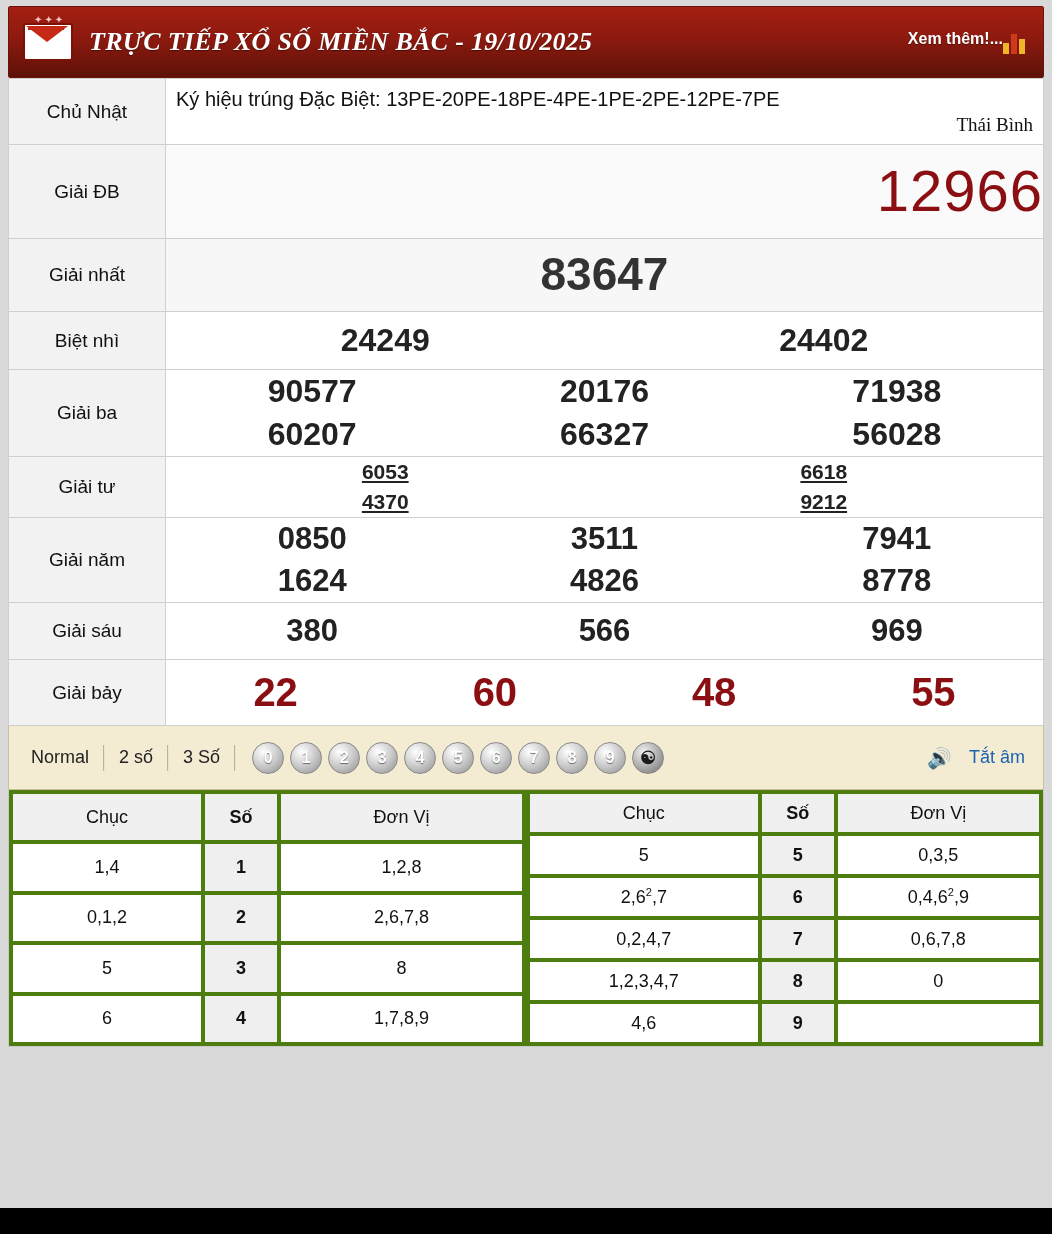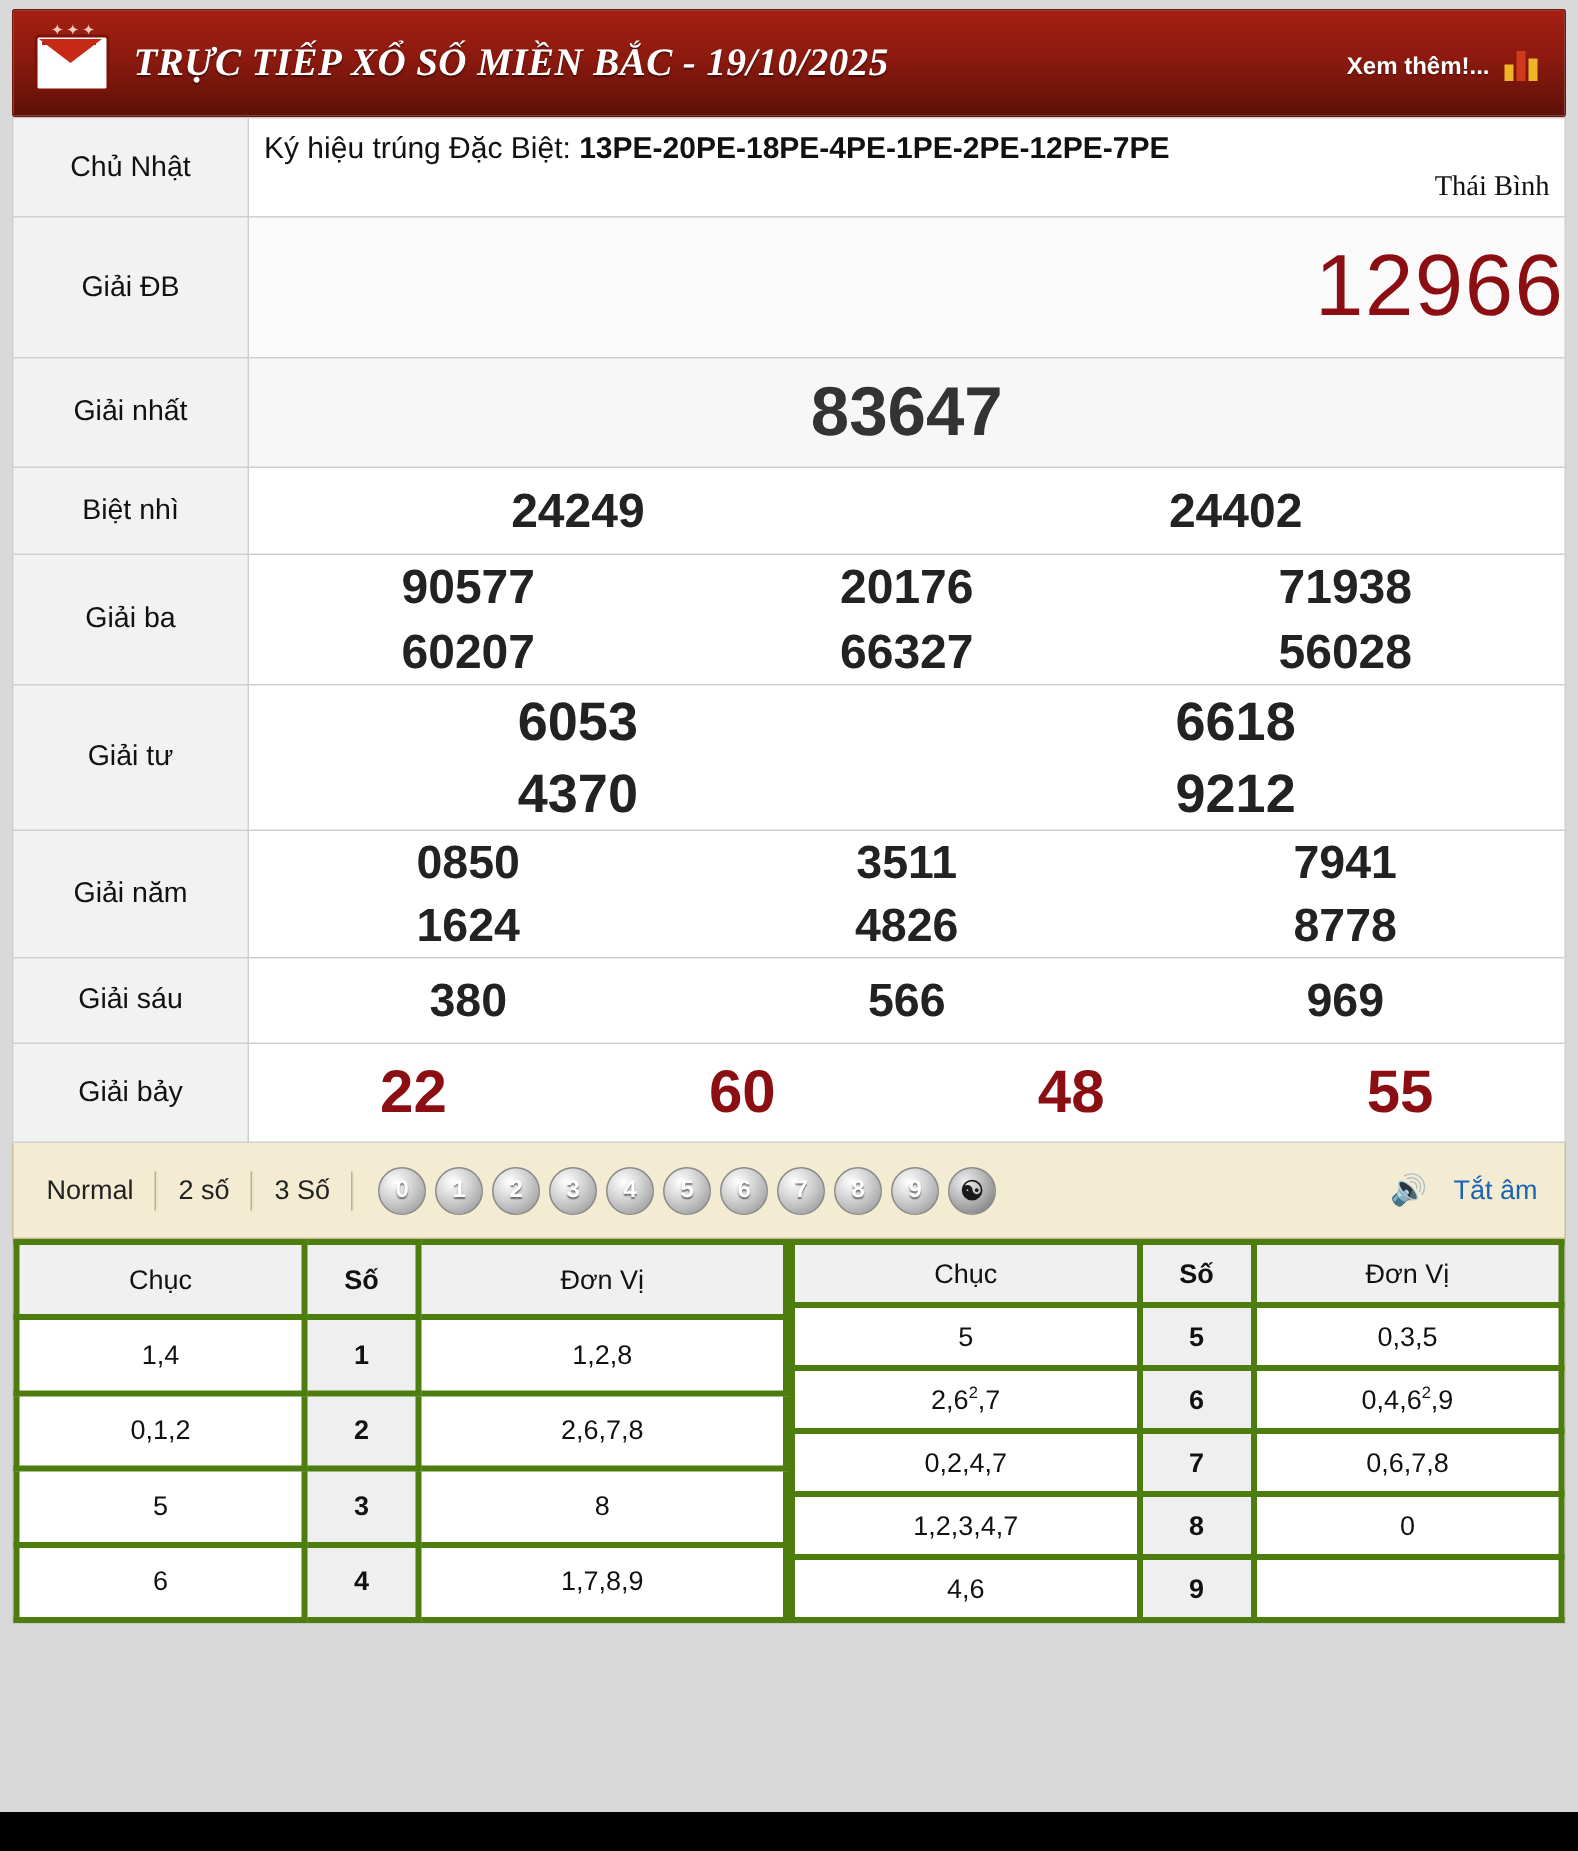--- a/index.html
+++ b/index.html
@@ -74,22 +74,21 @@
     font-weight: bold;
     font-style: italic;
     font-size: 26px;
     letter-spacing: 0.3px;
     white-space: nowrap;
     text-shadow: 0 1px 1px rgba(0,0,0,0.45);
   }
   .header-right {
     margin-left: auto;
     display: flex;
-    align-items: flex-end;
-    gap: 10px;
+    align-items: flex-start;
   }
   .header-more {
     color: #ffffff;
     font-size: 16px;
     font-weight: bold;
     white-space: nowrap;
     text-shadow: 0 1px 1px rgba(0,0,0,0.4);
   }
   .chart-icon {
     width: 26px;
@@ -127,21 +126,21 @@
   }
   .row-info td {
     padding: 8px 10px;
   }
   .kyhieu {
     font-size: 20px;
     color: #111;
     line-height: 1.25;
     text-align: left;
   }
-  .kyhieu b { font-weight: bold; }
+  .kyhieu b { font-weight: normal; }
   .province {
     text-align: right;
     font-family: "Liberation Serif", serif;
     font-size: 19px;
     color: #111;
     margin-top: 2px;
   }
 
   .nums {
     display: flex;
@@ -164,21 +163,21 @@
   .g1-cell { background: #f7f7f7; }
   .g1-num {
     text-align: center;
     color: #333333;
     font-weight: bold;
     font-size: 46px;
     padding: 8px 0 10px;
   }
   .g2 { font-size: 32px; padding: 10px 0; }
   .g3 { font-size: 32px; }
-  .g4 { font-size: 36px; }
+  .g4 { font-size: 21px; text-decoration: underline; }
   .g5 { font-size: 31px; }
   .g6 { font-size: 31px; padding: 10px 0; }
   .g7 {
     font-size: 40px;
     color: #8b0e12;
     padding: 10px 0;
   }
   .two-line { padding: 6px 0; }
   .two-line .nums { padding: 3px 0; }
 

